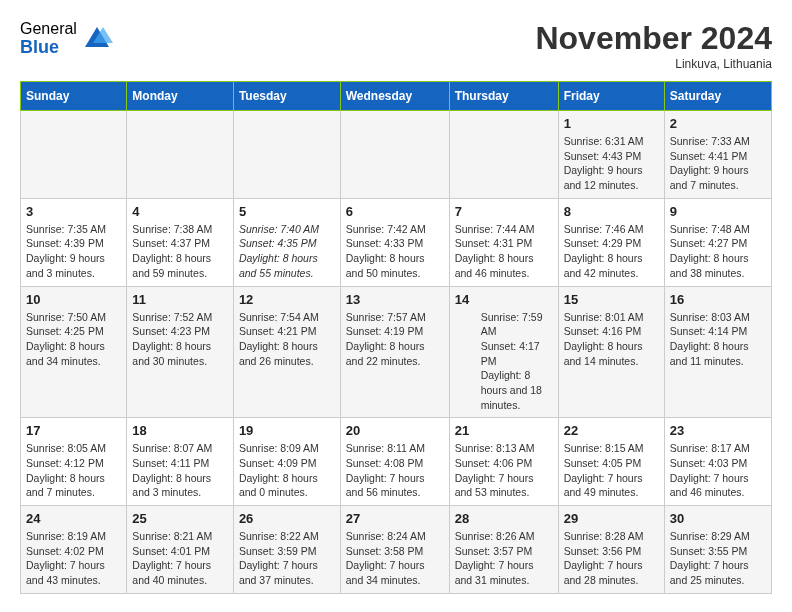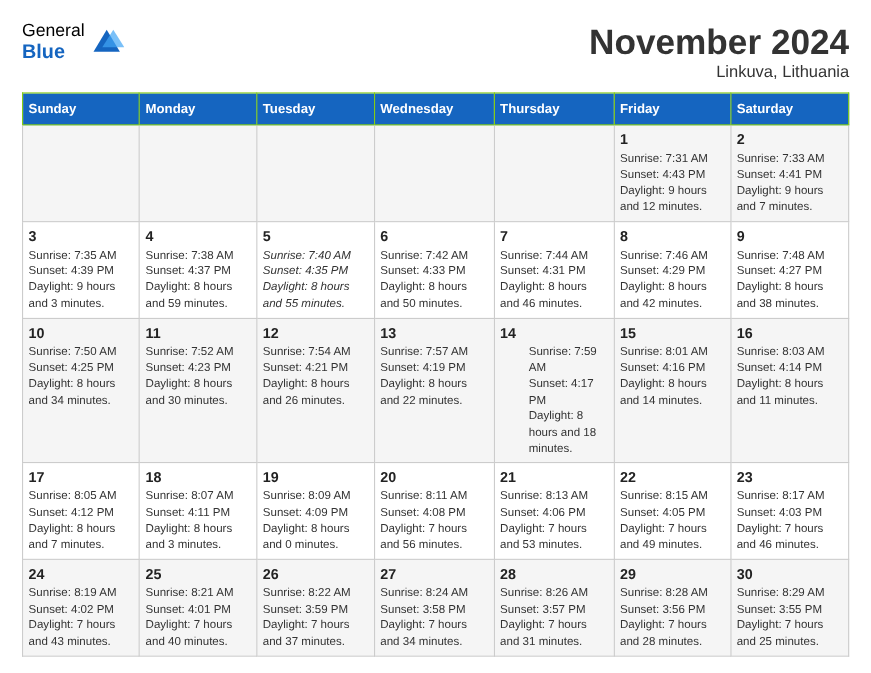--- a/index.html
+++ b/index.html
@@ -33,21 +33,21 @@
     .title-block {
       text-align: right;
     }
     .month-title {
       font-size: 32px;
       font-weight: bold;
       color: #333;
       margin-left: 27px;
     }
     .location {
-      font-size: 15px;
+      font-size: 12px;
       color: #333;
     }
     .calendar {
       width: 100%;
       border-collapse: collapse;
       font-size: 11px;
     }
     .calendar thead th {
       background-color: #1565c0;
       color: #fff;
@@ -120,21 +120,21 @@
   </thead>
   <tbody id="calendar-body">
   <tr>
         <td class="empty-cell"></td>
         <td class="empty-cell"></td>
         <td class="empty-cell"></td>
         <td class="empty-cell"></td>
         <td class="empty-cell"></td>
         <td>
           <div class="day-number">1</div>
-          <div class="day-info" style="white-space: pre-line;">Sunrise: 7:31 AM
+          <div class="day-info" style="white-space: pre-line;">Sunrise: 6:31 AM
 Sunset: 4:43 PM
 Daylight: 9 hours and 12 minutes.</div>
         </td>
         <td>
           <div class="day-number">2</div>
           <div class="day-info" style="white-space: pre-line;">Sunrise: 7:33 AM
 Sunset: 4:41 PM
 Daylight: 9 hours and 7 minutes.</div>
         </td>
       </tr>

